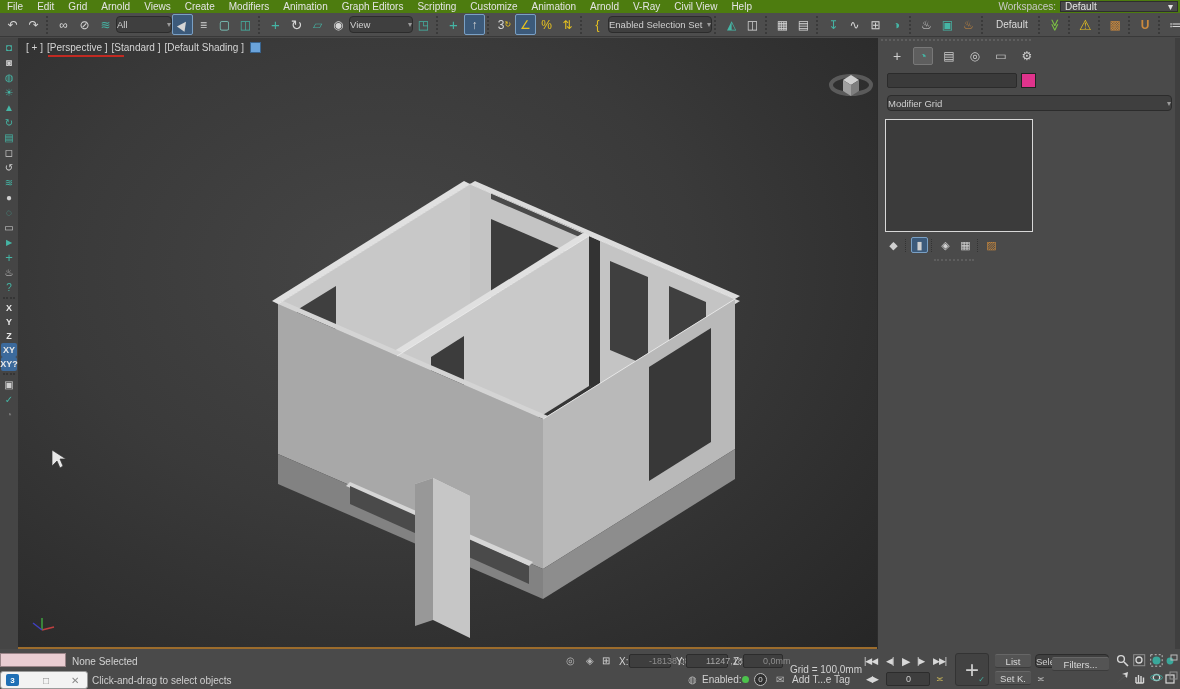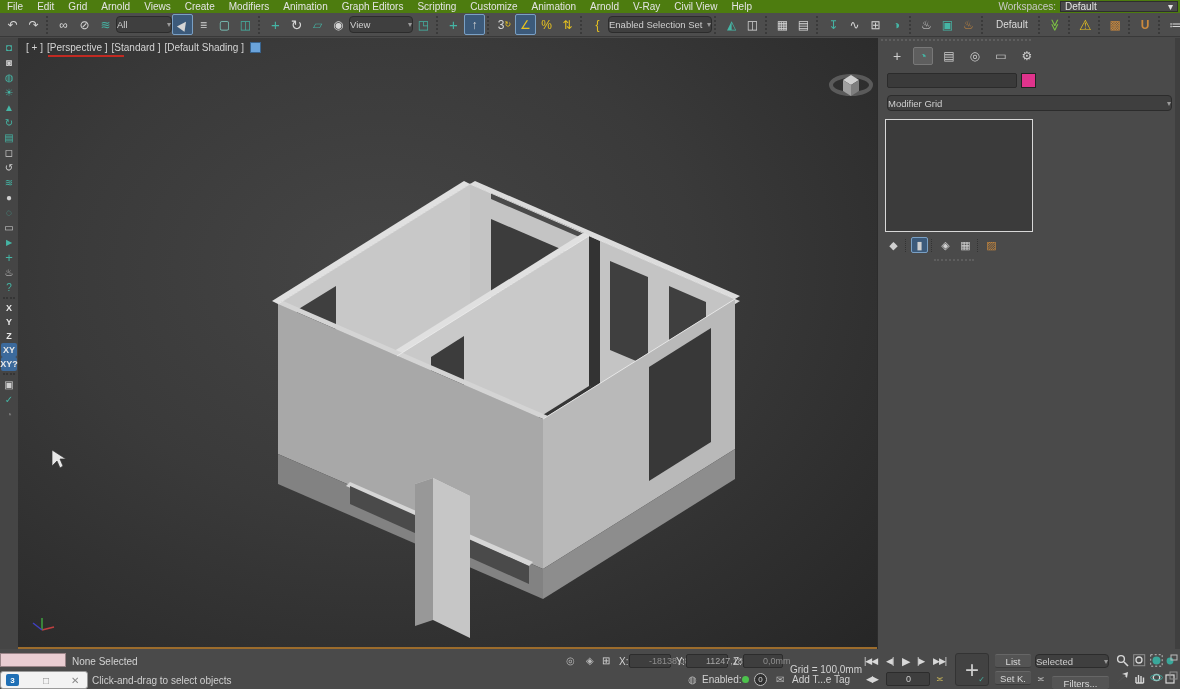--- a/index.html
+++ b/index.html
@@ -530,21 +530,21 @@
       <span>List</span>
     </div>
   <div class="sbtn" style="left:995px; top:21px; width:36px; height:14px;">
       <span>Set K.</span>
     </div>
   <div class="drop" style="position:absolute; left:1035px; top:4px; width:74px; height:14px;">
     <span>Selected</span>
     <span class="arr">▾</span>
   </div>
   <span class="pb" style="left:1037px; top:24px; color:#cfcfcf;">≍</span>
-  <div class="sbtn" style="left:1052px; top:26px; width:57px; height:14px;">
+  <div class="sbtn" style="left:1052px; top:7px; width:57px; height:14px;">
       <span>Filters...</span>
     </div>
 
   <div class="navico" style="left:1114px; top:3px;">
     <svg width="13" height="13">
         <circle cx="5" cy="5" r="3.4" fill="none" stroke="#d8d8d8" stroke-width="1.4"></circle>
         <line x1="8" y1="8" x2="12" y2="12" stroke="#d8d8d8" stroke-width="1.6"></line>
       </svg>
   </div>
   <div class="navico" style="left:1131px; top:3px;">

